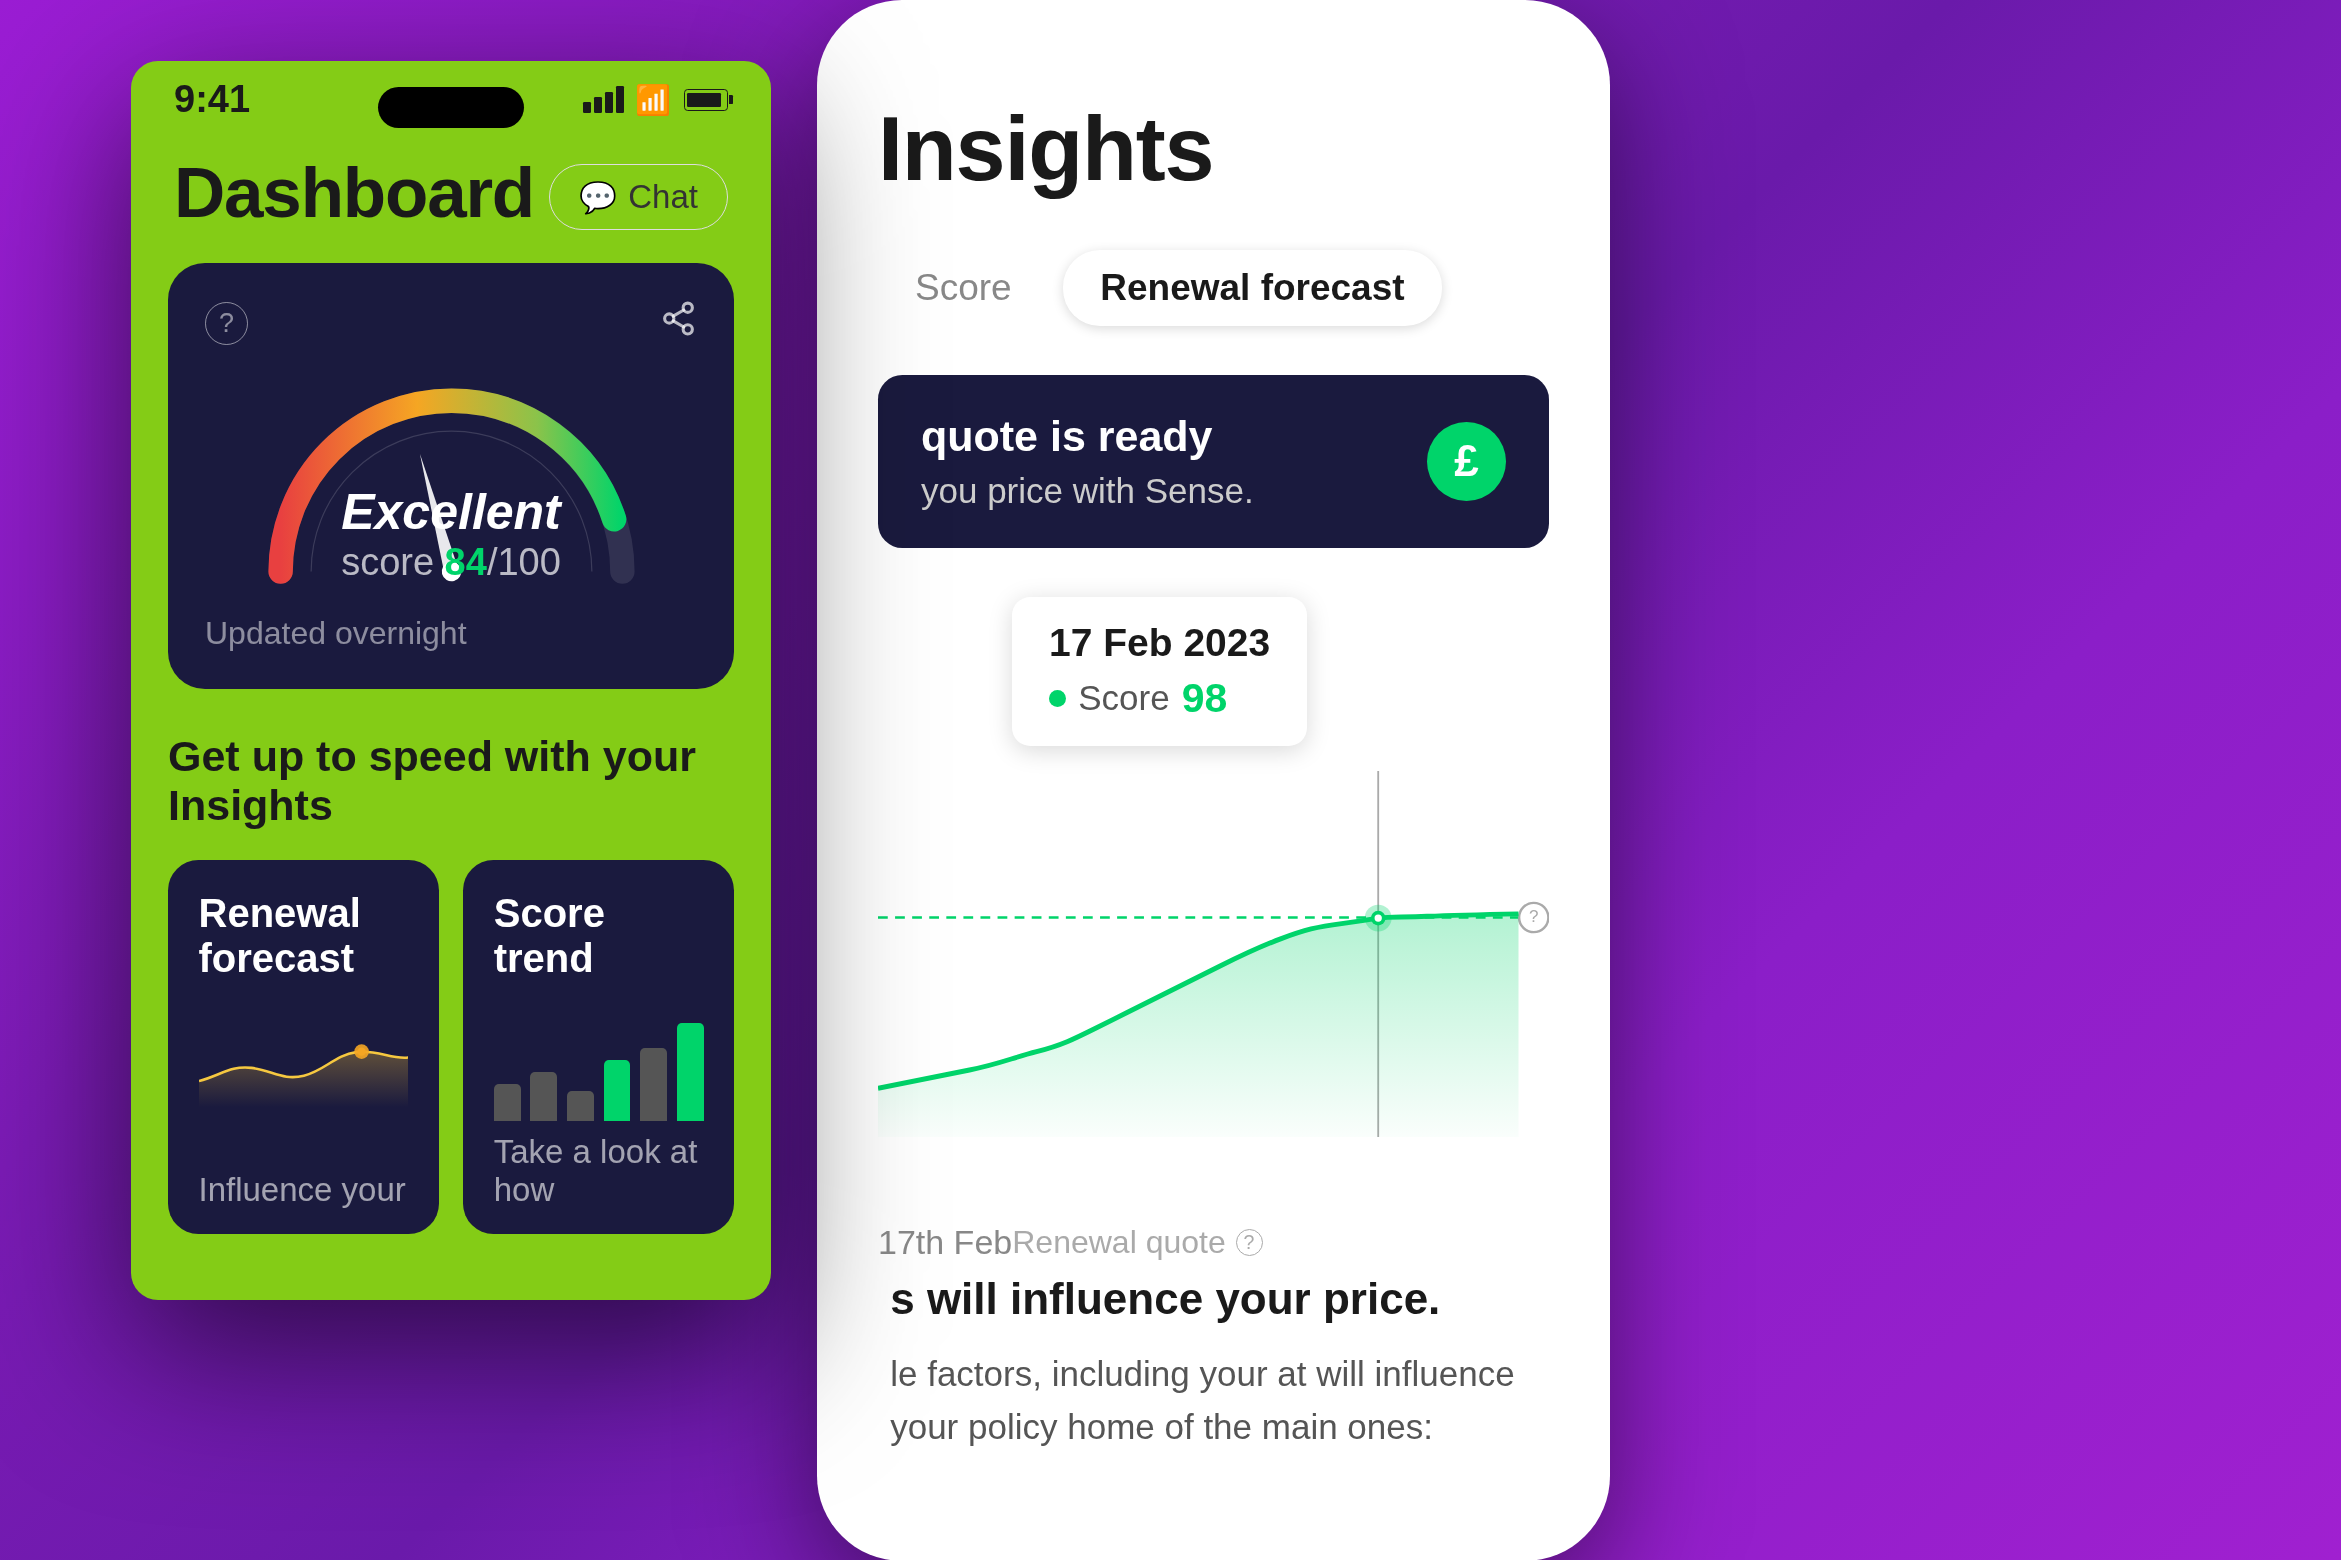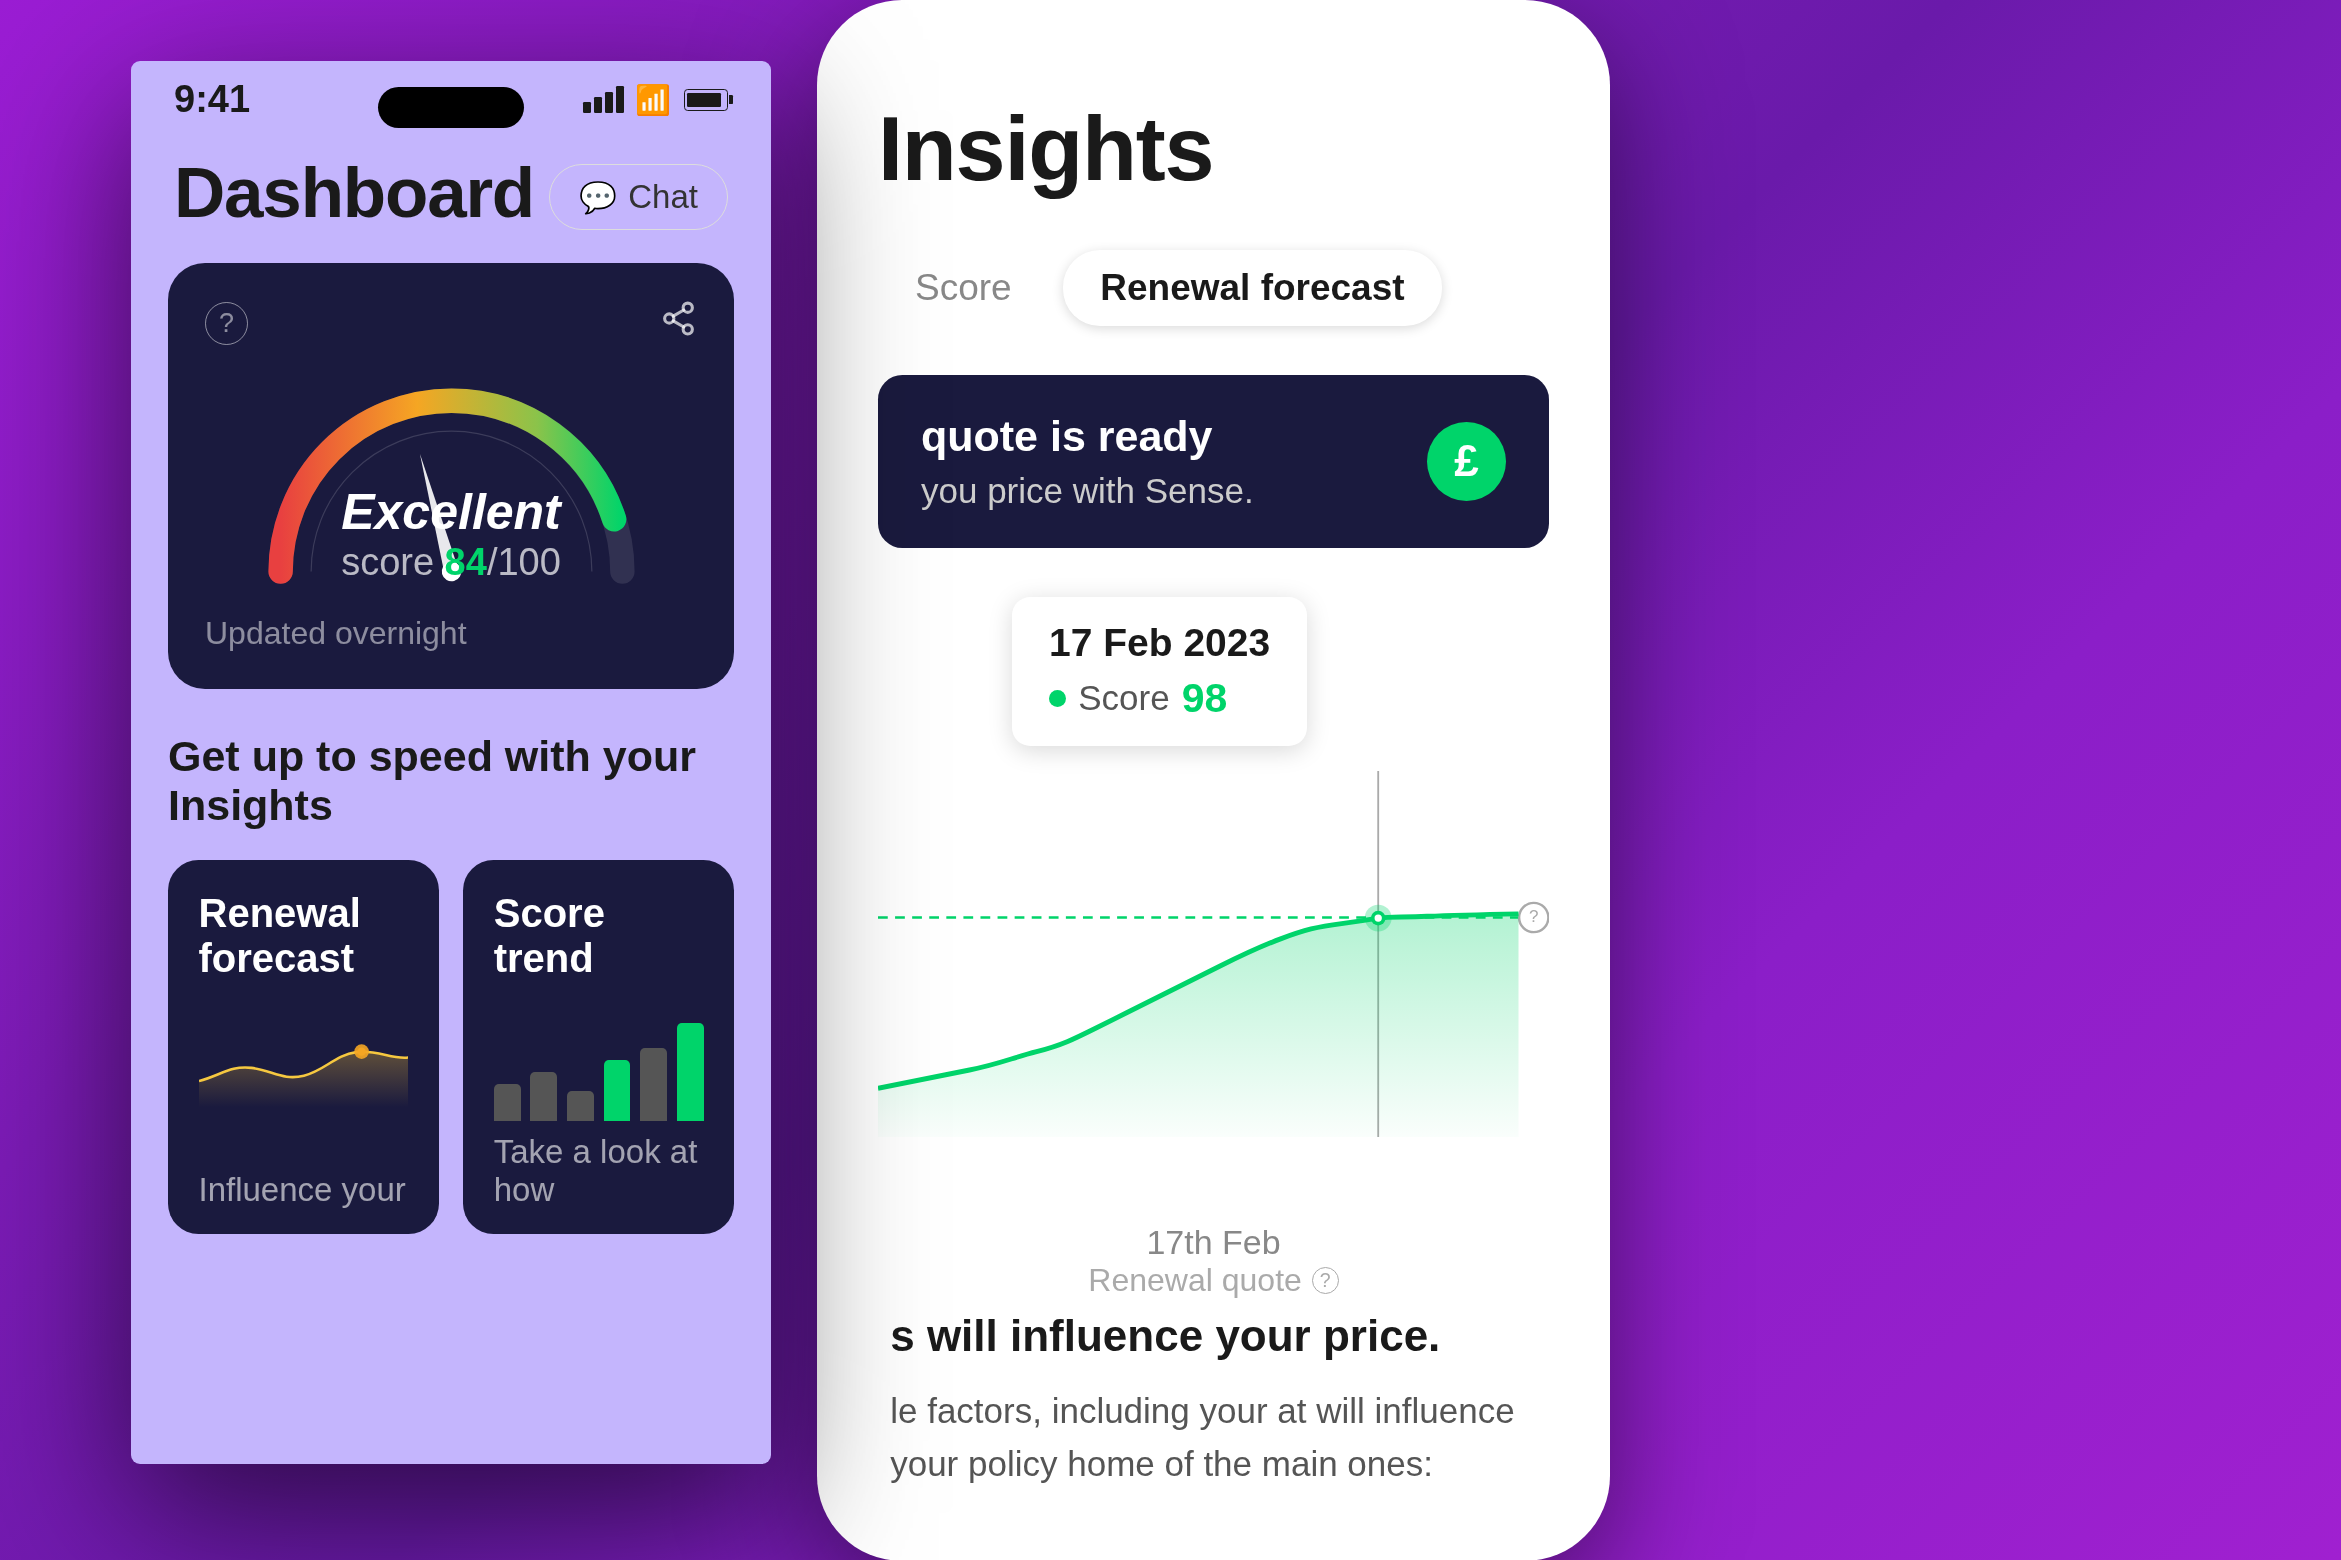--- a/index.html
+++ b/index.html
@@ -149,21 +149,21 @@
       margin-bottom: 37px;
     }
 
     .chart-svg {
       width: 100%;
       height: 100%;
     }
 
     .chart-label-area {
       display: flex;
-      flex-direction: column;
+      flex-direction: row;
       align-items: center;
       margin-bottom: 12.2px;
     }
 
     .chart-x-label {
       font-size: 34px;
       color: #888;
       text-align: center;
     }
 
@@ -204,23 +204,23 @@
       color: #555;
       line-height: 1.5;
     }
 
     
     .phone-front {
       position: absolute;
       left: 131px;
       top: 61px;
       width: 640px;
-      height: 1403px;
-      background: #c4b5fd;
-      border-radius: 9px;
+      height: 1239px;
+      background: #84cc16;
+      border-radius: 27px;
       box-shadow: 0 49px 152px rgba(0,0,0,0.6);
       overflow: hidden;
       z-index: 2;
     }
 
     
     .dynamic-island {
       position: absolute;
       top: 25.6px;
       left: 50%;

